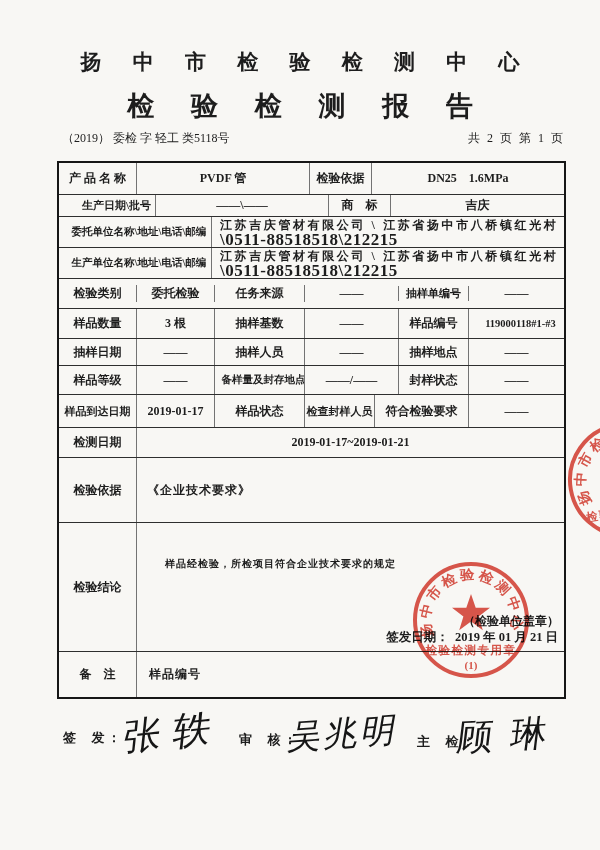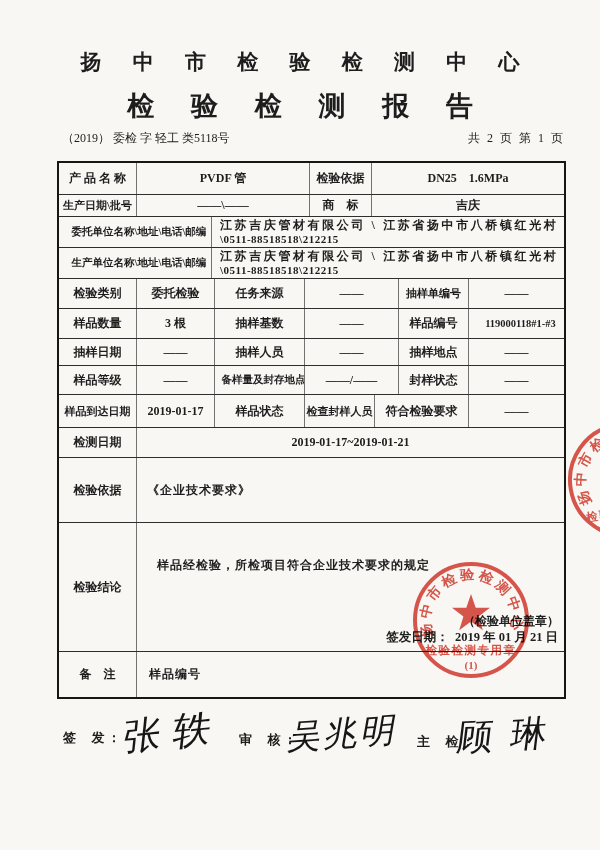--- a/index.html
+++ b/index.html
@@ -23,24 +23,24 @@
   .td{border-right:1px solid #737373;box-sizing:border-box;display:flex;
     align-items:center;justify-content:center;text-align:center;
     font-size:12px;font-weight:bold;white-space:pre;overflow:hidden;flex:0 0 auto;}
   .td:last-child{border-right:none;}
   .grow{flex:1 1 auto;}
   .sm{font-size:10.5px;padding-left:8px;}
   .sm2{font-size:11px;}
   .addr{display:flex;flex-direction:column;align-items:flex-start;justify-content:center;
     padding-left:8px;}
   .addr .l1{letter-spacing:2.6px;font-size:12px;line-height:15px;}
-  .addr .l2{font-size:11px;letter-spacing:.5px;line-height:13px;}
+  .addr .l2{font-size:17px;letter-spacing:.5px;line-height:13px;}
   .basis-val{justify-content:flex-start;text-align:left;padding-left:10px;letter-spacing:1px;}
   .concl-cell{position:relative;display:block;}
-  .concl-text{position:absolute;left:20px;top:34px;font-size:12px;font-weight:bold;
+  .concl-text{position:absolute;left:28px;top:34px;font-size:10px;font-weight:bold;
     letter-spacing:1px;white-space:pre;}
   .seal-hint{position:absolute;right:5px;top:90px;font-size:12px;font-weight:bold;white-space:pre;}
   .issue-date{position:absolute;right:6px;bottom:5px;font-size:12.5px;font-weight:bold;white-space:pre;}
   .remark-val{justify-content:flex-start;text-align:left;padding-left:12px;letter-spacing:1px;}
   .sig-row{position:absolute;left:57px;top:705px;width:509px;height:90px;}
   .sig-label{position:absolute;font-size:13px;font-weight:bold;white-space:pre;}
   .hand{position:absolute;font-family:"DejaVu Sans","Liberation Sans",sans-serif;
     font-weight:400;color:#161616;white-space:pre;}
   .stamp{position:absolute;width:140px;height:140px;opacity:.84;mix-blend-mode:multiply;z-index:6;}
   .stamp .ring{fill:none;stroke:#d5382b;stroke-width:4;}
@@ -68,21 +68,21 @@
   <div class="tbl">
 
     <div class="tr" style="height:32px;">
       <div class="td" style="width:78px;">产 品 名 称</div>
       <div class="td" style="width:173px;">PVDF 管</div>
       <div class="td" style="width:62px;">检验依据</div>
       <div class="td grow">DN25    1.6MPa</div>
     </div>
 
     <div class="tr" style="height:22px;">
-      <div class="td sm2" style="width:78px;">生产日期\批号</div>
+      <div class="td sm2" style="width:78px;margin-left:19px;">生产日期\批号</div>
       <div class="td" style="width:173px;">——\——</div>
       <div class="td" style="width:62px;">商    标</div>
       <div class="td grow">吉庆</div>
     </div>
 
     <div class="tr" style="height:31px;">
       <div class="td sm" style="width:153px;">委托单位名称\地址\电话\邮编</div>
       <div class="td grow addr">
         <span class="l1">江苏吉庆管材有限公司 \ 江苏省扬中市八桥镇红光村</span>
         <span class="l2">\0511-88518518\212215</span>
@@ -90,21 +90,21 @@
     </div>
 
     <div class="tr" style="height:31px;">
       <div class="td sm" style="width:153px;">生产单位名称\地址\电话\邮编</div>
       <div class="td grow addr">
         <span class="l1">江苏吉庆管材有限公司 \ 江苏省扬中市八桥镇红光村</span>
         <span class="l2">\0511-88518518\212215</span>
       </div>
     </div>
 
-    <div class="tr" style="height:30px;">
+    <div class="tr" style="height:30px;align-items:center;">
       <div class="td" style="width:78px;">检验类别</div>
       <div class="td" style="width:78px;">委托检验</div>
       <div class="td" style="width:90px;">任务来源</div>
       <div class="td" style="width:94px;">——</div>
       <div class="td sm2" style="width:70px;">抽样单编号</div>
       <div class="td grow">——</div>
     </div>
 
     <div class="tr" style="height:30px;">
       <div class="td" style="width:78px;">样品数量</div>

